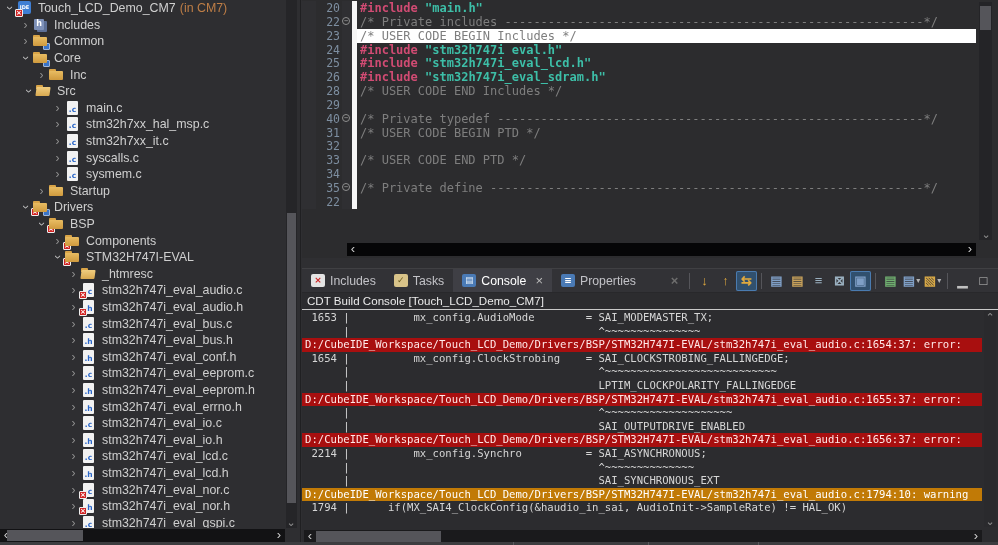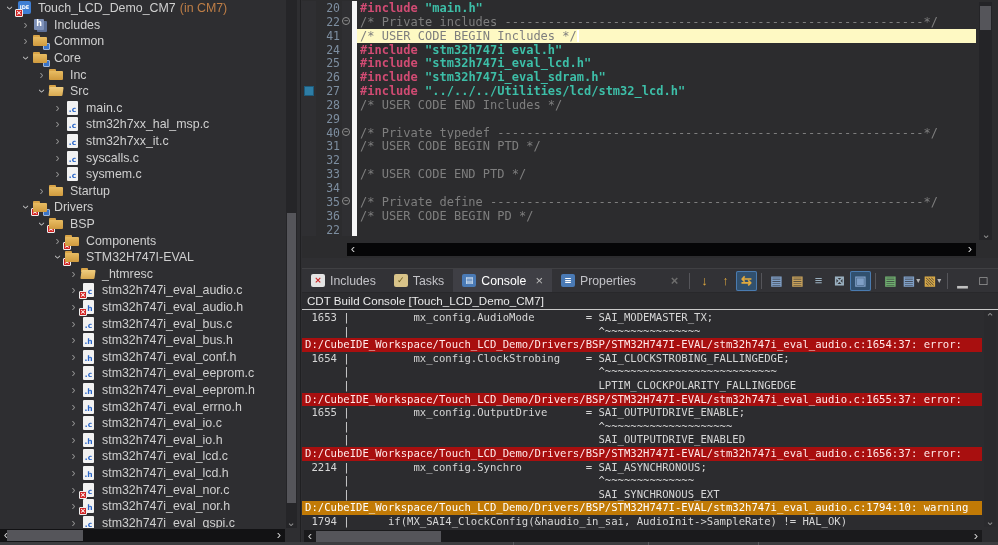--- a/index.html
+++ b/index.html
@@ -65,21 +65,21 @@
            box-shadow:inset 0 0 0 1px #1d5a7a; }
   .num { width:26px; flex:none; text-align:right; color:#7d8ea0;
          font:11.5px "DejaVu Sans Mono",monospace; padding-right:2px; }
   .foldc { width:10px; flex:none; position:relative; background:#2f2f32; }
   .fold { position:absolute; left:0px; top:2px; width:8px; height:8px; border:1px solid #8f8f8f;
           border-radius:50%; color:#b5b5b5; font:7px/7px "DejaVu Sans Mono",monospace;
           text-align:center; background:#2c2c2e; }
   .wbar { width:5px; flex:none; background:#f6f6f6; }
   .code { flex:1; font:12px "DejaVu Sans Mono",monospace; white-space:pre; color:#d0d0d0;
           padding-left:3px; overflow:hidden; }
-  .ed-line.current .code { background:#fef9c3; }
+  .ed-line.current .code { background:#ffffff; }
   .tk-dir { color:#d14b73; font-weight:bold; }
   .tk-str { color:#3dbfa8; font-weight:bold; }
   .tk-com { color:#7e7e7e; }
   .cursor { display:inline-block; width:2px; height:12px; background:#fff; vertical-align:-2px; }
   #ed-hscroll { left:45px; right:22px; bottom:2px; background:#060607; }
   #ed-vscroll { right:6px; top:2px; bottom:18px; width:13px; background:#242427; }
   #ed-vthumb { left:1px; right:1px; top:4px; height:24px; }
 
   
   #console { position:absolute; left:302px; top:268px; width:696px; height:277px;
@@ -158,21 +158,21 @@
           <span class="icon i-folder">
             <span class="badge-c"></span>
           </span>
           <span class="tlabel">Core</span>
         </div>
         <div class="trow" style="padding-left: 35px;">
           <span class="chev">›</span>
           <span class="icon i-folder"></span>
           <span class="tlabel">Inc</span>
         </div>
-        <div class="trow" style="padding-left: 35px;">
+        <div class="trow" style="padding-left: 22px;">
           <span class="chev open">›</span>
           <span class="icon i-folder-open"></span>
           <span class="tlabel">Src</span>
         </div>
         <div class="trow" style="padding-left: 51px;">
           <span class="chev">›</span>
           <span class="icon i-file-c">
             <span class="ext">.c</span>
           </span>
           <span class="tlabel">main.c</span>
@@ -378,21 +378,21 @@
           <span class="gcell"></span>
           <span class="num">22</span>
           <span class="foldc">
             <span class="fold">−</span>
           </span>
           <span class="wbar"></span>
           <span class="code"><span class="tk-com">/* Private includes ----------------------------------------------------------*/</span></span>
         </div>
         <div class="ed-line current">
           <span class="gcell"></span>
-          <span class="num">41</span>
+          <span class="num">23</span>
           <span class="foldc"></span>
           <span class="wbar"></span>
           <span class="code"><span class="tk-com">/* USER CODE BEGIN Includes */</span><span class="cursor"></span></span>
         </div>
         <div class="ed-line">
           <span class="gcell"></span>
           <span class="num">24</span>
           <span class="foldc"></span>
           <span class="wbar"></span>
           <span class="code"><span class="tk-dir">#include</span><span class="tk-plain"> </span><span class="tk-str">"stm32h747i_eval.h"</span></span>
@@ -403,29 +403,20 @@
           <span class="foldc"></span>
           <span class="wbar"></span>
           <span class="code"><span class="tk-dir">#include</span><span class="tk-plain"> </span><span class="tk-str">"stm32h747i_eval_lcd.h"</span></span>
         </div>
         <div class="ed-line">
           <span class="gcell"></span>
           <span class="num">26</span>
           <span class="foldc"></span>
           <span class="wbar"></span>
           <span class="code"><span class="tk-dir">#include</span><span class="tk-plain"> </span><span class="tk-str">"stm32h747i_eval_sdram.h"</span></span>
-        </div>
-        <div class="ed-line">
-          <span class="gcell">
-            <span class="emark"></span>
-          </span>
-          <span class="num">27</span>
-          <span class="foldc"></span>
-          <span class="wbar"></span>
-          <span class="code"><span class="tk-dir">#include</span><span class="tk-plain"> </span><span class="tk-str">"../../../Utilities/lcd/stm32_lcd.h"</span></span>
         </div>
         <div class="ed-line">
           <span class="gcell"></span>
           <span class="num">28</span>
           <span class="foldc"></span>
           <span class="wbar"></span>
           <span class="code"><span class="tk-com">/* USER CODE END Includes */</span></span>
         </div>
         <div class="ed-line">
           <span class="gcell"></span>
@@ -472,27 +463,20 @@
           <span class="code"></span>
         </div>
         <div class="ed-line">
           <span class="gcell"></span>
           <span class="num">35</span>
           <span class="foldc">
             <span class="fold">−</span>
           </span>
           <span class="wbar"></span>
           <span class="code"><span class="tk-com">/* Private define ------------------------------------------------------------*/</span></span>
-        </div>
-        <div class="ed-line">
-          <span class="gcell"></span>
-          <span class="num">36</span>
-          <span class="foldc"></span>
-          <span class="wbar"></span>
-          <span class="code"><span class="tk-com">/* USER CODE BEGIN PD */</span></span>
         </div>
         <div class="ed-line">
           <span class="gcell"></span>
           <span class="num">22</span>
           <span class="foldc"></span>
           <span class="wbar"></span>
           <span class="code"></span>
         </div>
       </div>
     <div id="ed-vscroll" class="scroll-v" style="position:absolute;">
@@ -579,21 +563,20 @@
     </div>
     <div id="con-title">CDT Build Console [Touch_LCD_Demo_CM7]</div>
     <div id="con-out">
         <div class="con-line "> 1653 |          mx_config.AudioMode        = SAI_MODEMASTER_TX;</div>
         <div class="con-line ">      |                                       ^~~~~~~~~~~~~~~~</div>
         <div class="con-line error">D:/CubeIDE_Workspace/Touch_LCD_Demo/Drivers/BSP/STM32H747I-EVAL/stm32h747i_eval_audio.c:1654:37: error:</div>
         <div class="con-line "> 1654 |          mx_config.ClockStrobing    = SAI_CLOCKSTROBING_FALLINGEDGE;</div>
         <div class="con-line ">      |                                       ^~~~~~~~~~~~~~~~~~~~~~~~~~~~</div>
         <div class="con-line ">      |                                       LPTIM_CLOCKPOLARITY_FALLINGEDGE</div>
         <div class="con-line error">D:/CubeIDE_Workspace/Touch_LCD_Demo/Drivers/BSP/STM32H747I-EVAL/stm32h747i_eval_audio.c:1655:37: error:</div>
-        <div class="con-line "> 1655 |          mx_config.OutputDrive      = SAI_OUTPUTDRIVE_ENABLE;</div>
         <div class="con-line ">      |                                       ^~~~~~~~~~~~~~~~~~~~~</div>
         <div class="con-line ">      |                                       SAI_OUTPUTDRIVE_ENABLED</div>
         <div class="con-line error">D:/CubeIDE_Workspace/Touch_LCD_Demo/Drivers/BSP/STM32H747I-EVAL/stm32h747i_eval_audio.c:1656:37: error:</div>
         <div class="con-line "> 2214 |          mx_config.Synchro          = SAI_ASYNCHRONOUS;</div>
         <div class="con-line ">      |                                       ^~~~~~~~~~~~~~~</div>
         <div class="con-line ">      |                                       SAI_SYNCHRONOUS_EXT</div>
         <div class="con-line warning">D:/CubeIDE_Workspace/Touch_LCD_Demo/Drivers/BSP/STM32H747I-EVAL/stm32h747i_eval_audio.c:1794:10: warning</div>
         <div class="con-line "> 1794 |      if(MX_SAI4_ClockConfig(&amp;haudio_in_sai, AudioInit-&gt;SampleRate) != HAL_OK)</div>
       </div>
     <div id="con-vscroll" class="scroll-v" style="position:absolute;">

